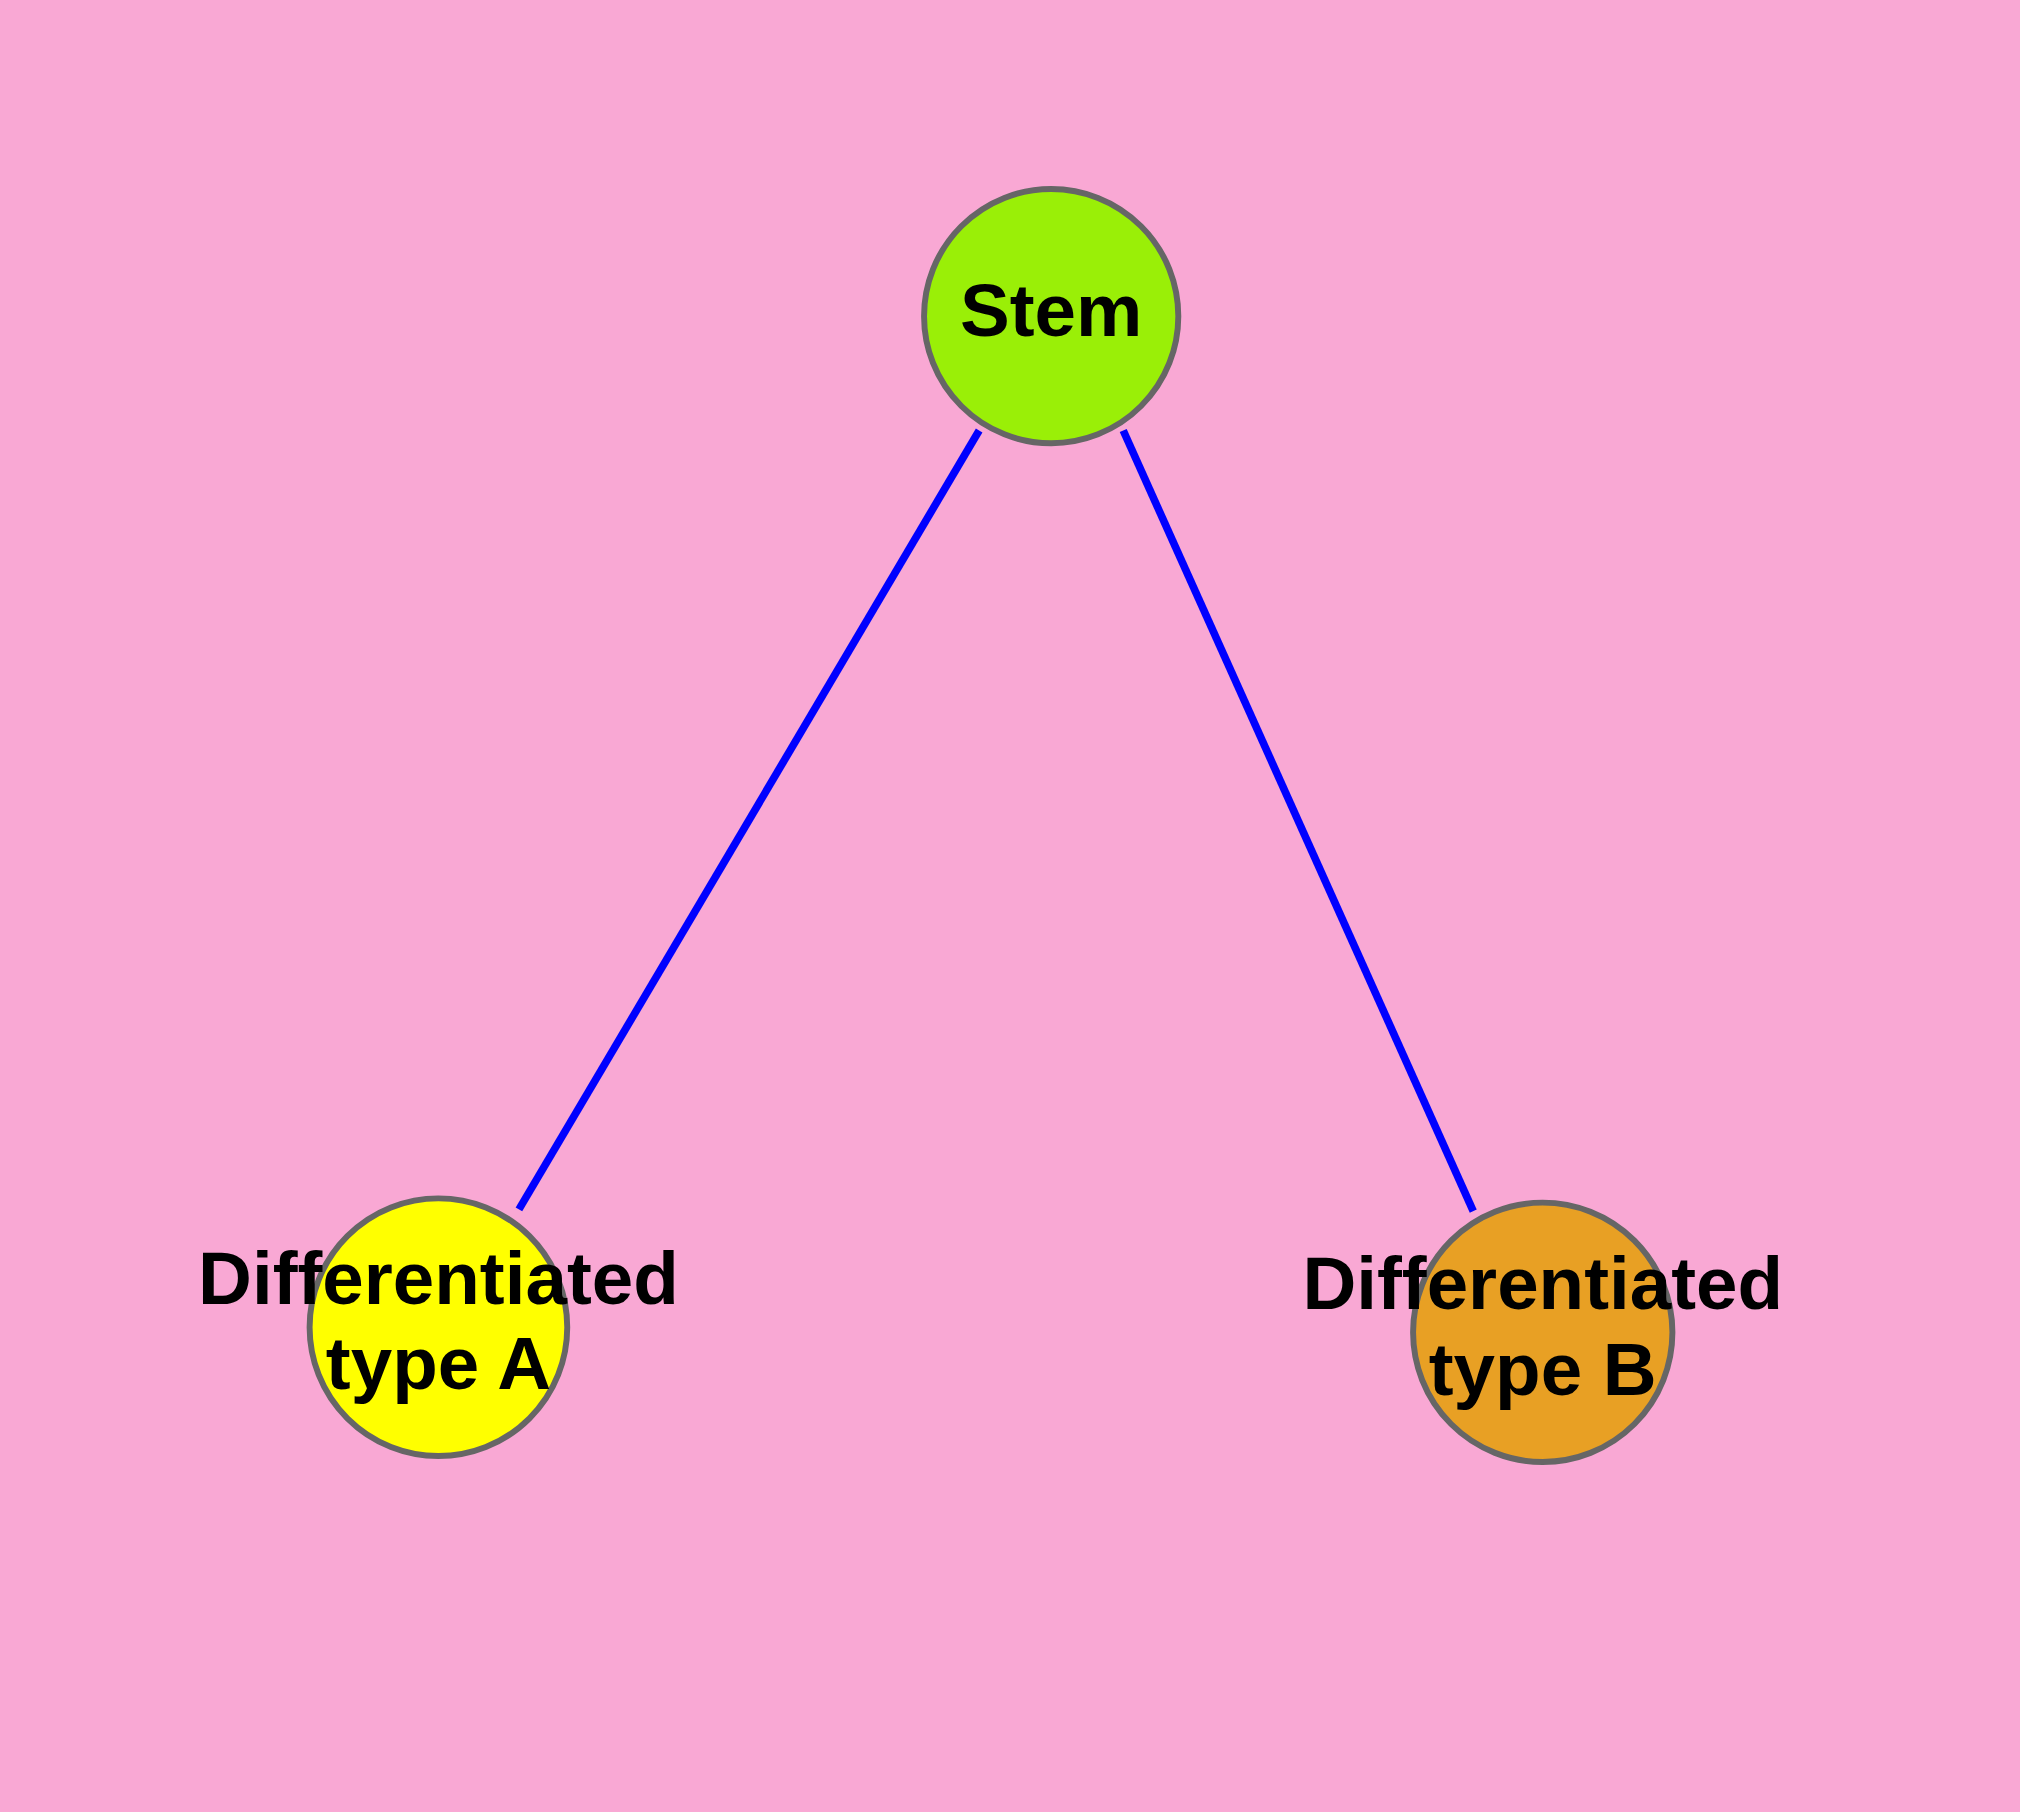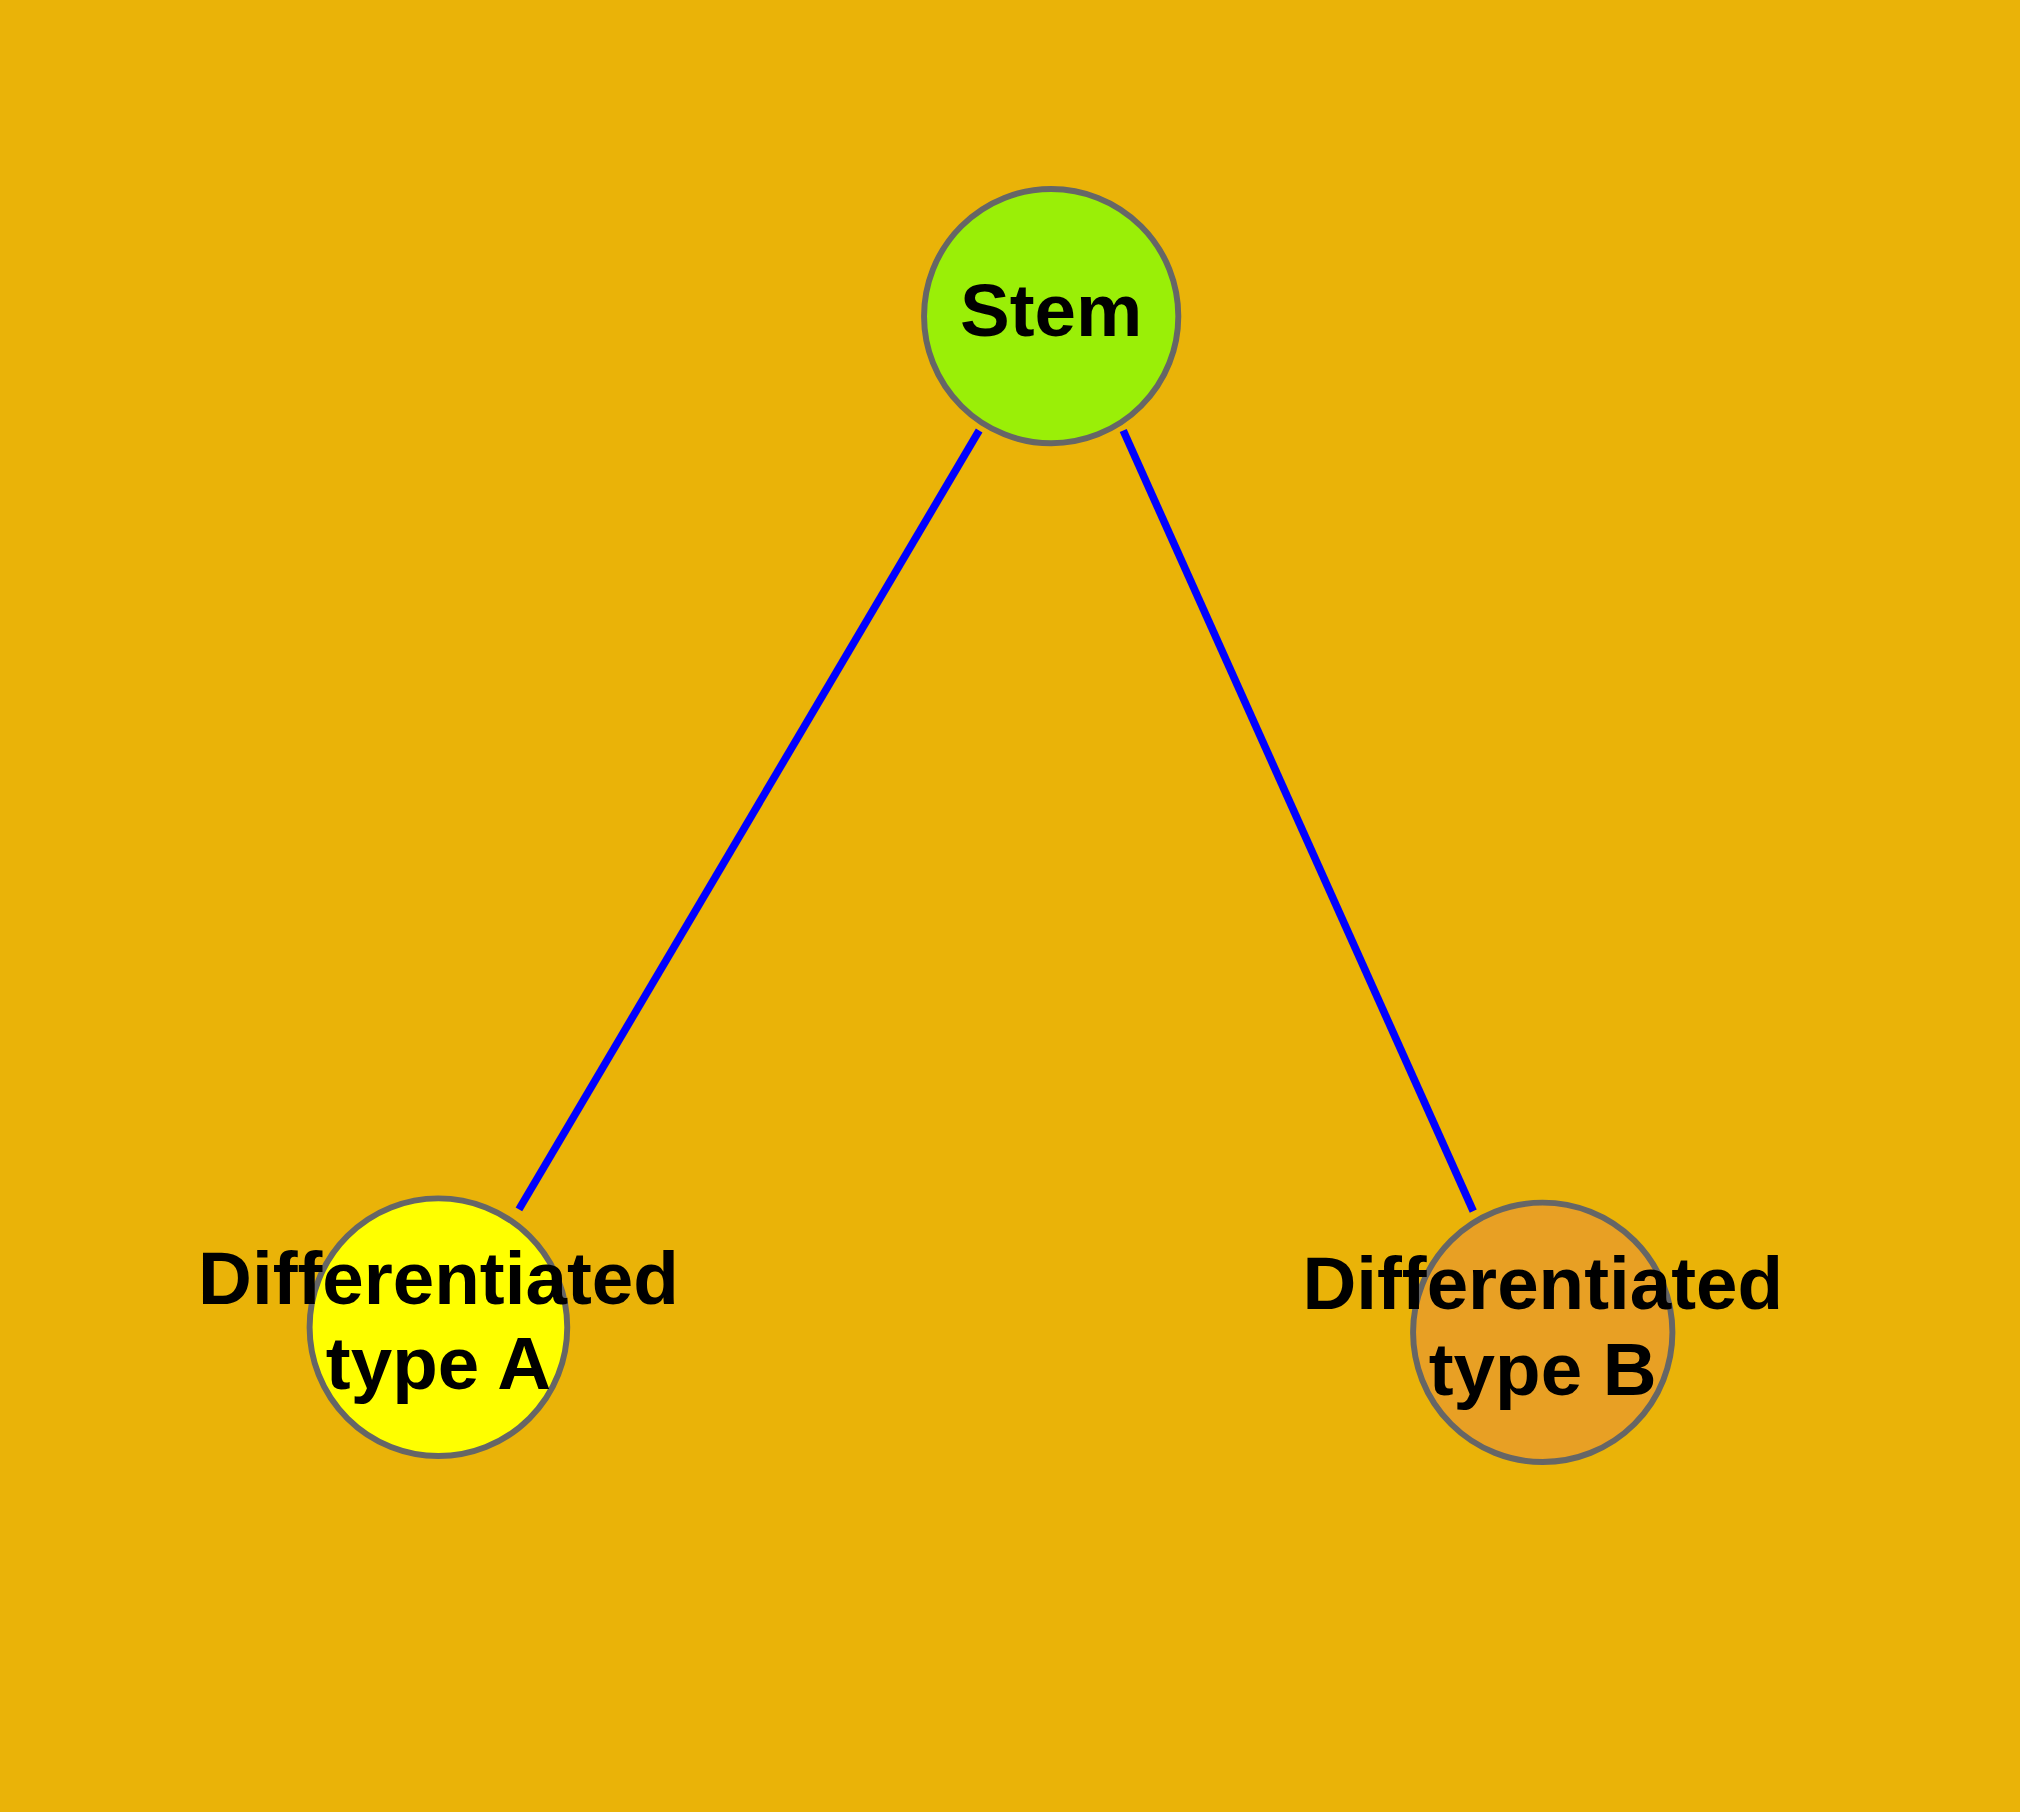--- a/index.html
+++ b/index.html
@@ -4,21 +4,21 @@
 <style>
   html, body {
     margin: 0;
     padding: 0;
     background: #ffffff;
   }
   #canvas {
     position: relative;
     width: 2021px;
     height: 1812px;
-    background: #eab308;
+    background: #f9a8d4;
     overflow: hidden;
     font-family: "Liberation Sans", sans-serif;
   }
   #graph-svg {
     position: absolute;
     left: 0;
     top: 0;
     width: 2021px;
     height: 1812px;
   }

